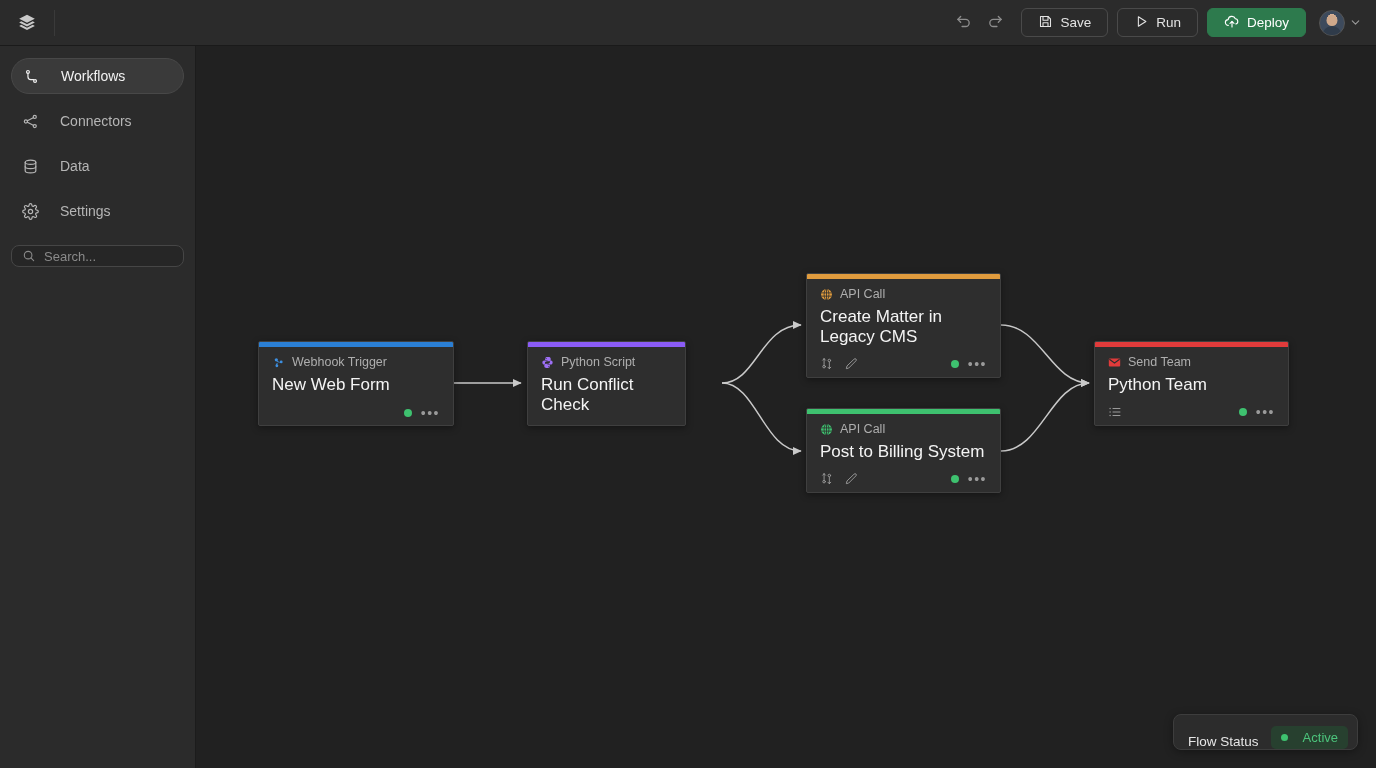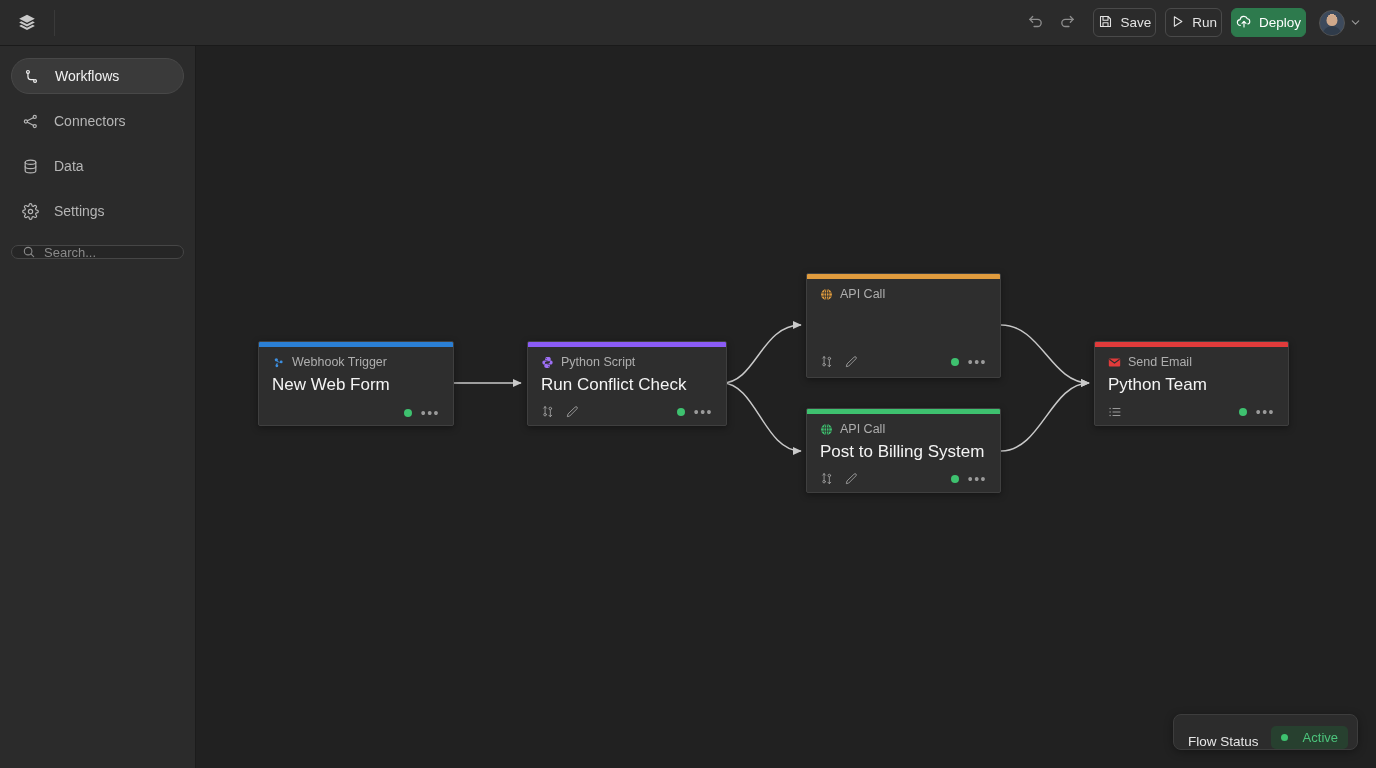--- a/index.html
+++ b/index.html
@@ -31,21 +31,21 @@
     display: flex; align-items: center; justify-content: center;
     color: #8d8d8d; background: transparent; border: none; cursor: pointer;
     margin-right: 2px;
   }
 
   .tb-btn {
     height: 29px; border-radius: 6px;
     border: 1px solid #4a4a4a; background: transparent;
     color: #e3e3e3; font-size: 13.5px;
     display: flex; align-items: center; gap: 7px;
-    padding: 0 4px; margin-left: 9px; cursor: pointer;
+    padding: 0 16px; margin-left: 9px; cursor: pointer;
     font-family: "Liberation Sans", sans-serif;
   }
   .tb-btn.primary {
     background: #2d7a4d; border-color: #2d7a4d; color: #ffffff; font-weight: 400; border-radius: 6px;
   }
 
   .avatar-wrap { display:flex; align-items:center; gap:4px; margin-left: 13px; cursor:pointer; }
   .avatar {
     width: 26px; height: 26px; border-radius: 50%;
     background: radial-gradient(circle at 50% 33%, #d8b196 0 24%, #3d4a5c 25% 100%);
@@ -69,30 +69,30 @@
   
   .sidebar {
     width: 196px; min-width: 196px;
     background: #2b2b2b;
     border-right: 1px solid #1c1c1c;
     padding: 12px 11px 0 11px;
     display: flex; flex-direction: column;
   }
   .nav-item {
     height: 36px; border-radius: 18px;
-    display: flex; align-items: center; gap: 15px;
+    display: flex; align-items: center; gap: 21px;
     padding: 0 11px; margin-bottom: 9px;
     color: #b5b5b5; font-size: 14px; cursor: pointer;
   }
   .nav-item.active { background: #3a3a3a; color: #f2f2f2; border: 1px solid #484848; }
   .nav-item .nav-ic { width:17px; height:17px; display:flex; align-items:center; justify-content:center; flex:0 0 auto; }
 
   .search-box {
     margin-top: 7px;
-    height: 14px; border-radius: 8px;
+    height: 22px; border-radius: 8px;
     border: 1px solid #464646; background: #262626;
     display: flex; align-items: center; gap: 8px; padding: 3px 10px;
   }
   .search-box input {
     flex:1; background: transparent; border: none; outline: none;
     color: #dcdcdc; font-size: 13px; font-family: "Liberation Sans", sans-serif;
   }
   .search-box input::placeholder { color: #8a8a8a; }
   .search-ic { color:#8a8a8a; display:flex; }
 
@@ -318,21 +318,21 @@
           <div class="node-foot">
             <div class="foot-left"></div>
             <div class="foot-right">
               <span class="status-dot" style="background:#3ec16f;"></span>
               <span class="dots">•••</span>
             </div>
           </div>
         </div>
       </div>
 
-      <div class="node" style="left:331px; top:295px; width:200px; height:85px;">
+      <div class="node" style="left:331px; top:295px; width:159px; height:85px;">
         <div class="node-accent" style="background:#8b5cf6;"></div>
         <div class="node-inner">
           <div class="node-kind">
             <span class="node-kind-ic" style="color:#9d6ff5;">
               <svg width="13" height="13" viewBox="0 0 24 24" fill="currentColor">
                 <path d="M11.9 2c-2.6 0-4.3 1.1-4.3 3v2.4h4.5v.8H5.9C3.9 8.2 2.5 9.6 2.5 12s1.3 3.8 3.2 3.8h1.6v-2.5c0-2 1.7-3.4 3.7-3.4h3.9c1.7 0 3-1.3 3-3V5c0-1.9-1.7-3-4-3Zm-2.4 1.7a.95.95 0 1 1 0 1.9.95.95 0 0 1 0-1.9Z"></path>
                 <path d="M12.1 22c2.6 0 4.3-1.1 4.3-3v-2.4h-4.5v-.8h6.2c2 0 3.4-1.4 3.4-3.8s-1.3-3.8-3.2-3.8h-1.6v2.5c0 2-1.7 3.4-3.7 3.4H9.1c-1.7 0-3 1.3-3 3V19c0 1.9 1.7 3 4 3Zm2.4-1.7a.95.95 0 1 1 0-1.9.95.95 0 0 1 0 1.9Z"></path>
               </svg>
             </span>
             <span>Python Script</span>
@@ -374,20 +374,21 @@
               <svg width="13" height="13" viewBox="0 0 24 24" fill="currentColor">
                 <circle cx="12" cy="12" r="10"></circle>
                 <g fill="none" stroke="#2e2e2e" stroke-width="1.5">
                   <ellipse cx="12" cy="12" rx="4.4" ry="10"></ellipse>
                     <path d="M2.4 9h19.2M2.4 15h19.2M12 2v20"></path>
                 </g>
               </svg>
             </span>
             <span>API Call</span>
           </div>
+          <div class="node-title">Create Matter in Legacy CMS</div>
           <div class="node-foot">
             <div class="foot-left">
               <span class="fic">
                 <svg width="14" height="14" viewBox="0 0 24 24" fill="none" stroke="currentColor" stroke-width="1.6" stroke-linecap="round" stroke-linejoin="round">
                   <path d="M7 3v10"></path>
                     <path d="M7 3 4.5 5.5"></path>
                     <path d="M7 3l2.5 2.5"></path>
                   <circle cx="7" cy="16.5" r="2.2"></circle>
                     <path d="M16 20V9"></path>
                     <path d="m16 20 2.5-2.5"></path>
@@ -456,21 +457,21 @@
       <div class="node" style="left:898px; top:295px; width:195px; height:85px;">
         <div class="node-accent" style="background:#e03b3b;"></div>
         <div class="node-inner">
           <div class="node-kind">
             <span class="node-kind-ic" style="color:#e03b3b;">
               <svg width="13" height="13" viewBox="0 0 24 24" fill="currentColor">
                 <rect x="1.5" y="4.5" width="21" height="15" rx="1.8"></rect>
                 <path d="M2.5 6 12 13 21.5 6" fill="none" stroke="#2e2e2e" stroke-width="2"></path>
               </svg>
             </span>
-            <span>Send Email</span>
+            <span>Send Team</span>
           </div>
           <div class="node-title">Python Team</div>
           <div class="node-foot">
             <div class="foot-left">
               <span class="fic">
                 <svg width="14" height="14" viewBox="0 0 24 24" fill="none" stroke="currentColor" stroke-width="1.7" stroke-linecap="round">
                   <path d="M8.5 6h12M8.5 12h12M8.5 18h12"></path>
                   <path d="M3.6 6h.01M3.6 12h.01M3.6 18h.01" stroke-width="2.4"></path>
                 </svg>
               </span>

